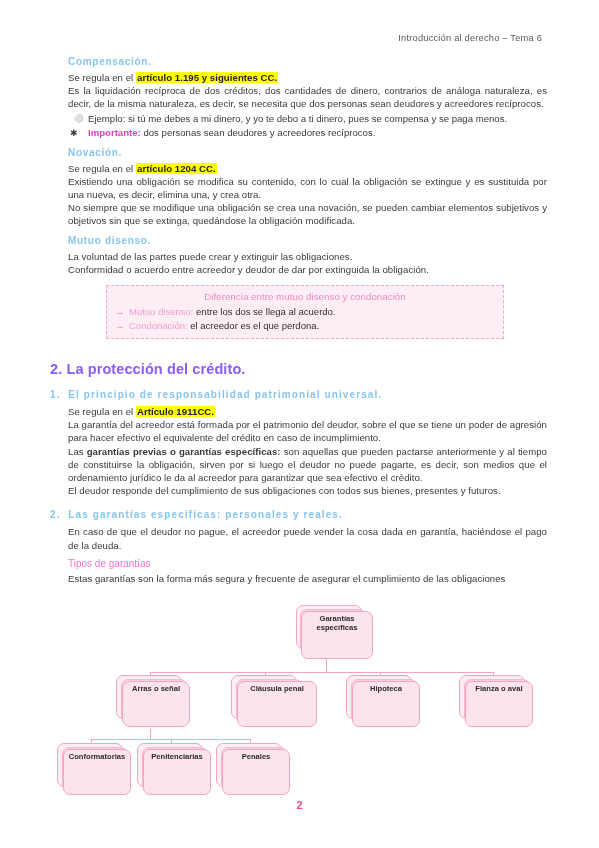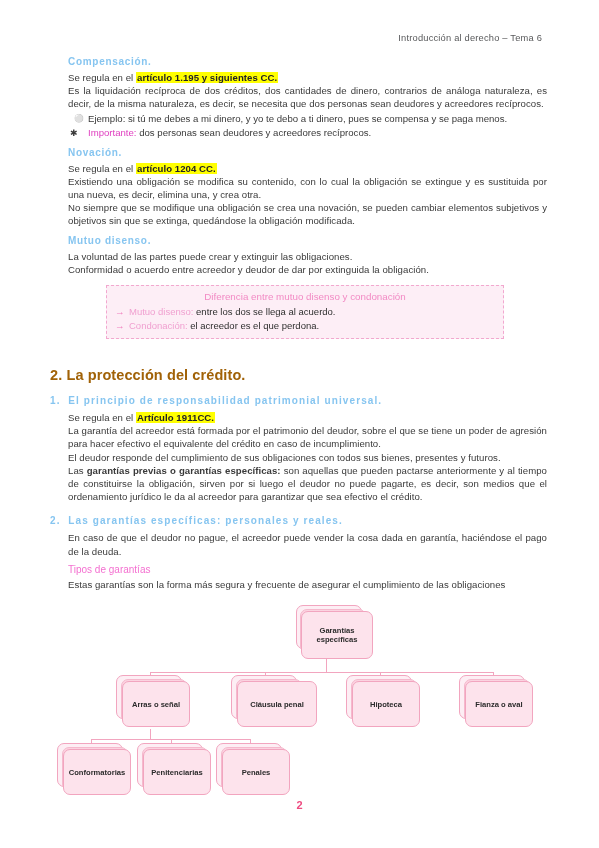--- a/index.html
+++ b/index.html
@@ -76,21 +76,21 @@
     top: 0;
     color: #3a3a3a;
     font-size: 8px;
   }
   .bullets li .mk.star {
     left: 2px;
     font-size: 9px;
   }
   .imp {
     color: #e040c0;
-    font-weight: 400;
+    font-weight: 700;
   }
   .note-box {
     margin: 9px 0 0 38px;
     width: 398px;
     border: 1.3px dashed #f2a8cf;
     background: #fdeef6;
     padding: 5px 8px 6px 8px;
     box-sizing: border-box;
   }
   .note-title {
@@ -109,24 +109,24 @@
   .note-line .arrow {
     position: absolute;
     left: 0;
     top: 0;
     color: #f07fbe;
   }
   .note-term {
     color: #f0a0d0;
   }
   .sec-green {
-    color: #a16207;
+    color: #8b5cf6;
     font-size: 14.5px;
     font-weight: 700;
-    margin: 28px 0 0 -18px;
+    margin: 22px 0 0 -18px;
     letter-spacing: 0.1px;
   }
   .sub-blue {
     color: #86c5f0;
     font-size: 10px;
     font-weight: 700;
     letter-spacing: 1.1px;
     margin: 12px 0 5px -18px;
   }
   .indent { margin-left: 0px; }
@@ -143,21 +143,21 @@
     width: 480px;
     height: 205px;
   }
   .node {
     position: absolute;
     box-sizing: border-box;
     border: 1.3px solid #f2a5bf;
     background: #fde3ec;
     border-radius: 7px;
     display: flex;
-    align-items: center;
+    align-items: flex-start;
     justify-content: center;
     text-align: center;
     font-size: 7.6px;
     font-weight: 700;
     color: #2b2b2b;
     line-height: 9px;
     z-index: 3;
     padding: 2px;
   }
   .node-shadow {
@@ -222,22 +222,22 @@
       <div class="note-line"><span class="arrow">→</span><span class="note-term">Mutuo disenso:</span><span> entre los dos se llega al acuerdo.</span></div>
       <div class="note-line"><span class="arrow">→</span><span class="note-term">Condonación:</span><span> el acreedor es el que perdona.</span></div>
     </div>
 
     <div class="sec-green"><span>2.</span> <span>La protección del crédito.</span></div>
 
     <div class="sub-blue"><span>1.</span>&nbsp;&nbsp;<span>El principio de responsabilidad patrimonial universal.</span></div>
 
     <p class="body nojust indent"><span>Se regula en el </span><span class="hl">Artículo 1911CC.</span></p>
     <p class="body indent">La garantía del acreedor está formada por el patrimonio del deudor, sobre el que se tiene un poder de agresión para hacer efectivo el equivalente del crédito en caso de incumplimiento.</p>
+    <p class="body indent"><span>Las </span><b>garantías previas o garantías específicas:</b><span> son aquellas que pueden pactarse anteriormente y al tiempo de constituirse la obligación, sirven por si luego el deudor no puede pagarte, es decir, son medios que el ordenamiento jurídico le da al acreedor para garantizar que sea efectivo el crédito.</span></p>
     <p class="body indent nojust">El deudor responde del cumplimiento de sus obligaciones con todos sus bienes, presentes y futuros.</p>
-    <p class="body indent"><span>Las </span><b>garantías previas o garantías específicas:</b><span> son aquellas que pueden pactarse anteriormente y al tiempo de constituirse la obligación, sirven por si luego el deudor no puede pagarte, es decir, son medios que el ordenamiento jurídico le da al acreedor para garantizar que sea efectivo el crédito.</span></p>
 
     <div class="sub-blue"><span>2.</span>&nbsp;&nbsp;<span>Las garantías específicas: personales y reales.</span></div>
 
     <p class="body indent">En caso de que el deudor no pague, el acreedor puede vender la cosa dada en garantía, haciéndose el pago de la deuda.</p>
     <div class="pink-label">Tipos de garantías</div>
     <p class="body indent nojust">Estas garantías son la forma más segura y frecuente de asegurar el cumplimiento de las obligaciones</p>
 
   </div>
 
   <div class="diagram">
@@ -259,21 +259,21 @@
     <div class="node-shadow b" style="left:232px; top:13px; width:66px; height:44px;"></div>
     <div class="node" style="left:233px; top:15px; width:72px; height:48px;">
       <div>
         <div>Garantías</div>
         <div>específicas</div>
       </div>
     </div>
 
     <div class="node-shadow" style="left:48px; top:79px; width:66px; height:44px;"></div>
     <div class="node-shadow b" style="left:53px; top:83px; width:66px; height:44px;"></div>
-    <div class="node" style="left:54px; top:85px; width:68px; height:46px;">
+    <div class="node" style="left:54px; top:85px; width:68px; height:46px;border-radius:8px;">
         <span>Arras o señal</span>
       </div>
 
     <div class="node-shadow" style="left:163px; top:79px; width:66px; height:44px;"></div>
     <div class="node-shadow b" style="left:168px; top:83px; width:66px; height:44px;"></div>
     <div class="node" style="left:169px; top:85px; width:80px; height:46px;">
         <span>Cláusula penal</span>
       </div>
 
     <div class="node-shadow" style="left:278px; top:79px; width:66px; height:44px;"></div>

